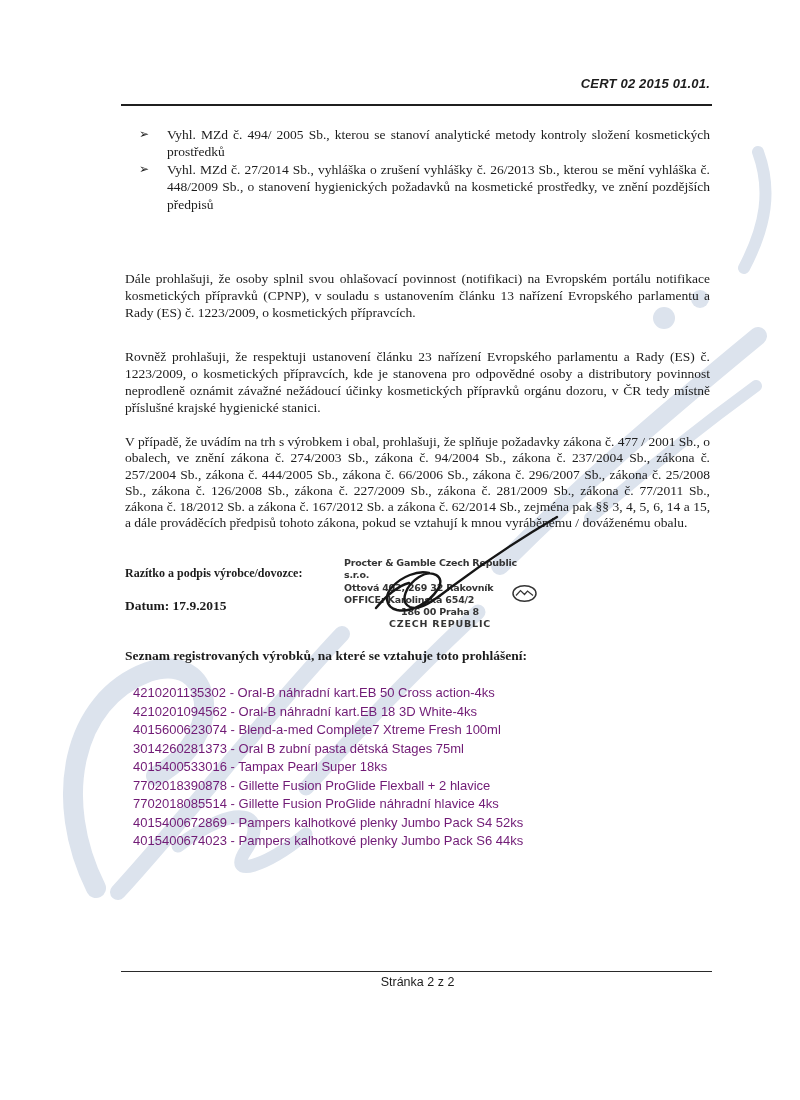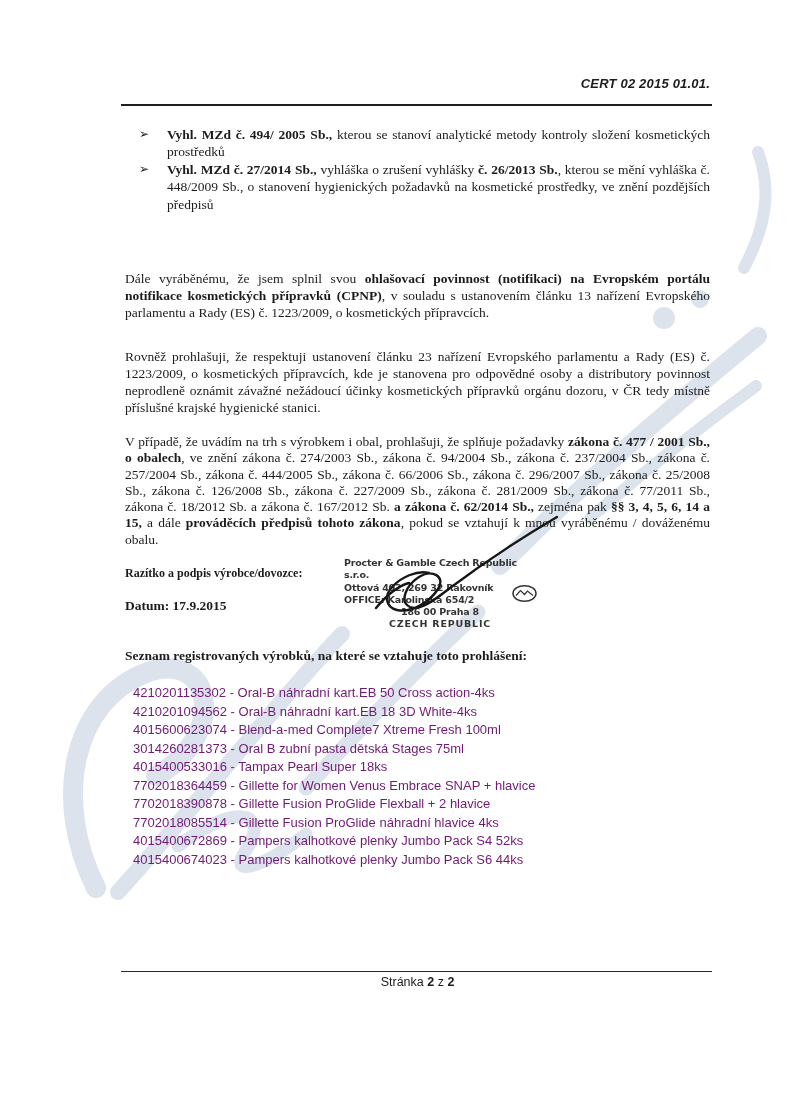--- a/index.html
+++ b/index.html
@@ -21,21 +21,21 @@
   .top-rule { top:104px; left:121px; width:591px; border-top:2.6px solid #1f1f1f; }
 
   .regulations { top:126px; left:125px; width:585px; font-size:13.5px; line-height:17.4px; }
   .reg-item { position:relative; padding-left:42px; text-align:justify; }
   .reg-bullet { position:absolute; left:14px; top:0px; font-family:"DejaVu Sans", sans-serif; font-size:12px; }
 
   .para { left:125px; width:585px; text-align:justify; font-size:13.5px; line-height:17px; }
   .para-1 { top:270px; }
   .para-2 { top:348px; }
   .para-3 { top:434px; line-height:16.3px; }
-  .b { font-weight:bold; }
+  .b { font-weight:normal; }
 
   .stamp-label { top:566px; left:125px; font-weight:bold; font-size:12px; }
   .date-label  { top:598px; left:125px; font-weight:bold; font-size:13.5px; }
 
   .stamp {
     top:557px; left:344px; width:192px; z-index:2;
     font-family:"DejaVu Sans", sans-serif; font-weight:bold;
     font-size:9.5px; line-height:12.3px; letter-spacing:-0.2px; color:#343434;
   }
   .stamp-line.center { text-align:center; }
@@ -80,21 +80,21 @@
     <div class="reg-item">
       <span class="reg-bullet">➢</span>
       <span><span class="b">Vyhl. MZd č. 494/ 2005 Sb., </span><span>kterou se stanoví analytické metody kontroly složení kosmetických prostředků</span></span>
     </div>
     <div class="reg-item">
       <span class="reg-bullet">➢</span>
       <span><span class="b">Vyhl. MZd č. 27/2014 Sb., </span><span>vyhláška o zrušení vyhlášky </span><span class="b">č. 26/2013 Sb.</span><span>, kterou se mění vyhláška č. 448/2009 Sb., o stanovení hygienických požadavků na kosmetické prostředky, ve znění pozdějších předpisů</span></span>
     </div>
   </div>
 
-  <div class="abs content para para-1"><span>Dále vyráběnému, že jsem splnil svou </span><span class="b">ohlašovací povinnost (notifikaci) na Evropském portálu notifikace kosmetických přípravků (CPNP)</span><span>, v souladu s ustanovením článku 13 nařízení Evropského parlamentu a Rady (ES) č. 1223/2009, o kosmetických přípravcích.</span></div>
+  <div class="abs content para para-1"><span>Dále prohlašuji, že osoby splnil svou </span><span class="b">ohlašovací povinnost (notifikaci) na Evropském portálu notifikace kosmetických přípravků (CPNP)</span><span>, v souladu s ustanovením článku 13 nařízení Evropského parlamentu a Rady (ES) č. 1223/2009, o kosmetických přípravcích.</span></div>
   <div class="abs content para para-2"><span>Rovněž prohlašuji, že respektuji ustanovení článku 23 nařízení Evropského parlamentu a Rady (ES) č. 1223/2009, o kosmetických přípravcích, kde je stanovena pro odpovědné osoby a distributory povinnost neprodleně oznámit závažné nežádoucí účinky kosmetických přípravků orgánu dozoru, v ČR tedy místně příslušné krajské hygienické stanici.</span></div>
   <div class="abs content para para-3"><span>V případě, že uvádím na trh s výrobkem i obal, prohlašuji, že splňuje požadavky </span><span class="b">zákona č. 477 / 2001 Sb., o obalech</span><span>, ve znění zákona č. 274/2003 Sb., zákona č. 94/2004 Sb., zákona č. 237/2004 Sb., zákona č. 257/2004 Sb., zákona č. 444/2005 Sb., zákona č. 66/2006 Sb., zákona č. 296/2007 Sb., zákona č. 25/2008 Sb., zákona č. 126/2008 Sb., zákona č. 227/2009 Sb., zákona č. 281/2009 Sb., zákona č. 77/2011 Sb., zákona č. 18/2012 Sb. a zákona č. 167/2012 Sb. </span><span class="b">a zákona č. 62/2014 Sb.,</span><span> zejména pak </span><span class="b">§§ 3, 4, 5, 6, 14 a 15,</span><span> a dále </span><span class="b">prováděcích předpisů tohoto zákona</span><span>, pokud se vztahují k mnou vyráběnému / dováženému obalu.</span></div>
 
   <div class="abs content stamp-label">Razítko a podpis výrobce/dovozce:</div>
   <div class="abs content date-label">Datum: 17.9.2015</div>
 
   <div class="abs stamp" style="color: rgb(52, 52, 52);">
     <div class="stamp-line">Procter &amp; Gamble Czech Republic s.r.o.</div>
     <div class="stamp-line">Ottová 402, 269 32 Rakovník</div>
     <div class="stamp-line">OFFICE: Karolinská 654/2</div>
@@ -116,21 +116,20 @@
     </g>
   </svg>
 
   <div class="abs content products-heading">Seznam registrovaných výrobků, na které se vztahuje toto prohlášení:</div>
   <div class="abs content product-list">
     <div>4210201135302 - Oral-B náhradní kart.EB 50 Cross action-4ks</div>
     <div>4210201094562 - Oral-B náhradní kart.EB 18 3D White-4ks</div>
     <div>4015600623074 - Blend-a-med Complete7 Xtreme Fresh 100ml</div>
     <div>3014260281373 - Oral B zubní pasta dětská Stages 75ml</div>
     <div>4015400533016 - Tampax Pearl Super 18ks</div>
-    <div>7702018364459 - Gillette for Women Venus Embrace SNAP + hlavice</div>
     <div>7702018390878 - Gillette Fusion ProGlide Flexball + 2 hlavice</div>
     <div>7702018085514 - Gillette Fusion ProGlide náhradní hlavice 4ks</div>
     <div>4015400672869 - Pampers kalhotkové plenky Jumbo Pack S4 52ks</div>
     <div>4015400674023 - Pampers kalhotkové plenky Jumbo Pack S6 44ks</div>
   </div>
 
   <div class="abs content footer-rule"></div>
   <div class="abs content footer-text"><span>Stránka </span><span class="b">2</span><span> z </span><span class="b">2</span></div>
 
 </div>

